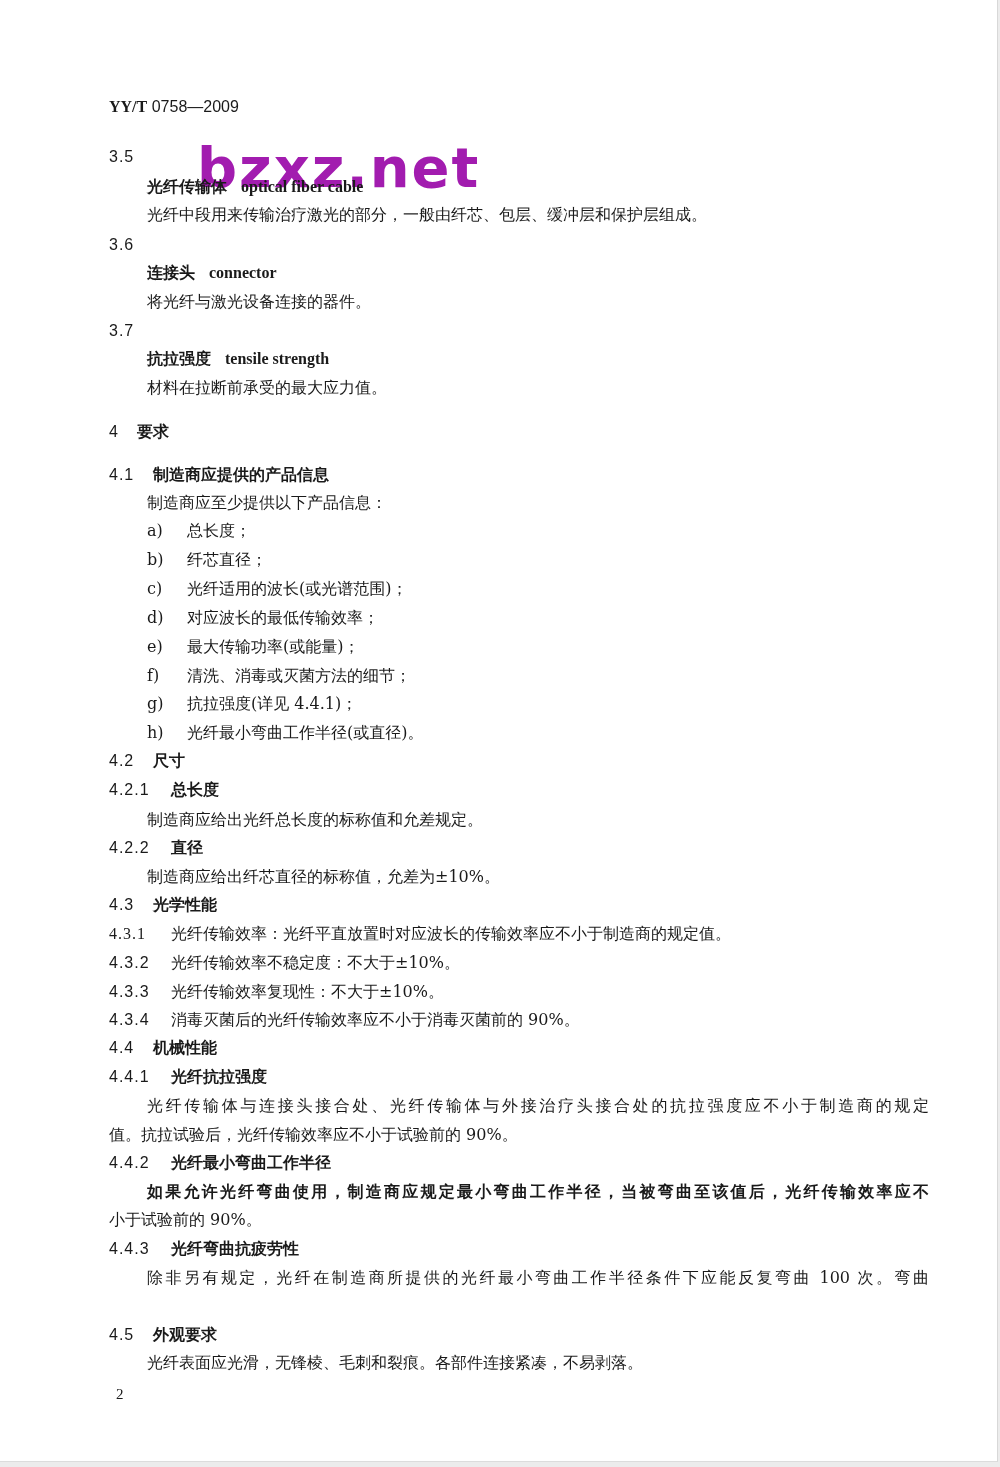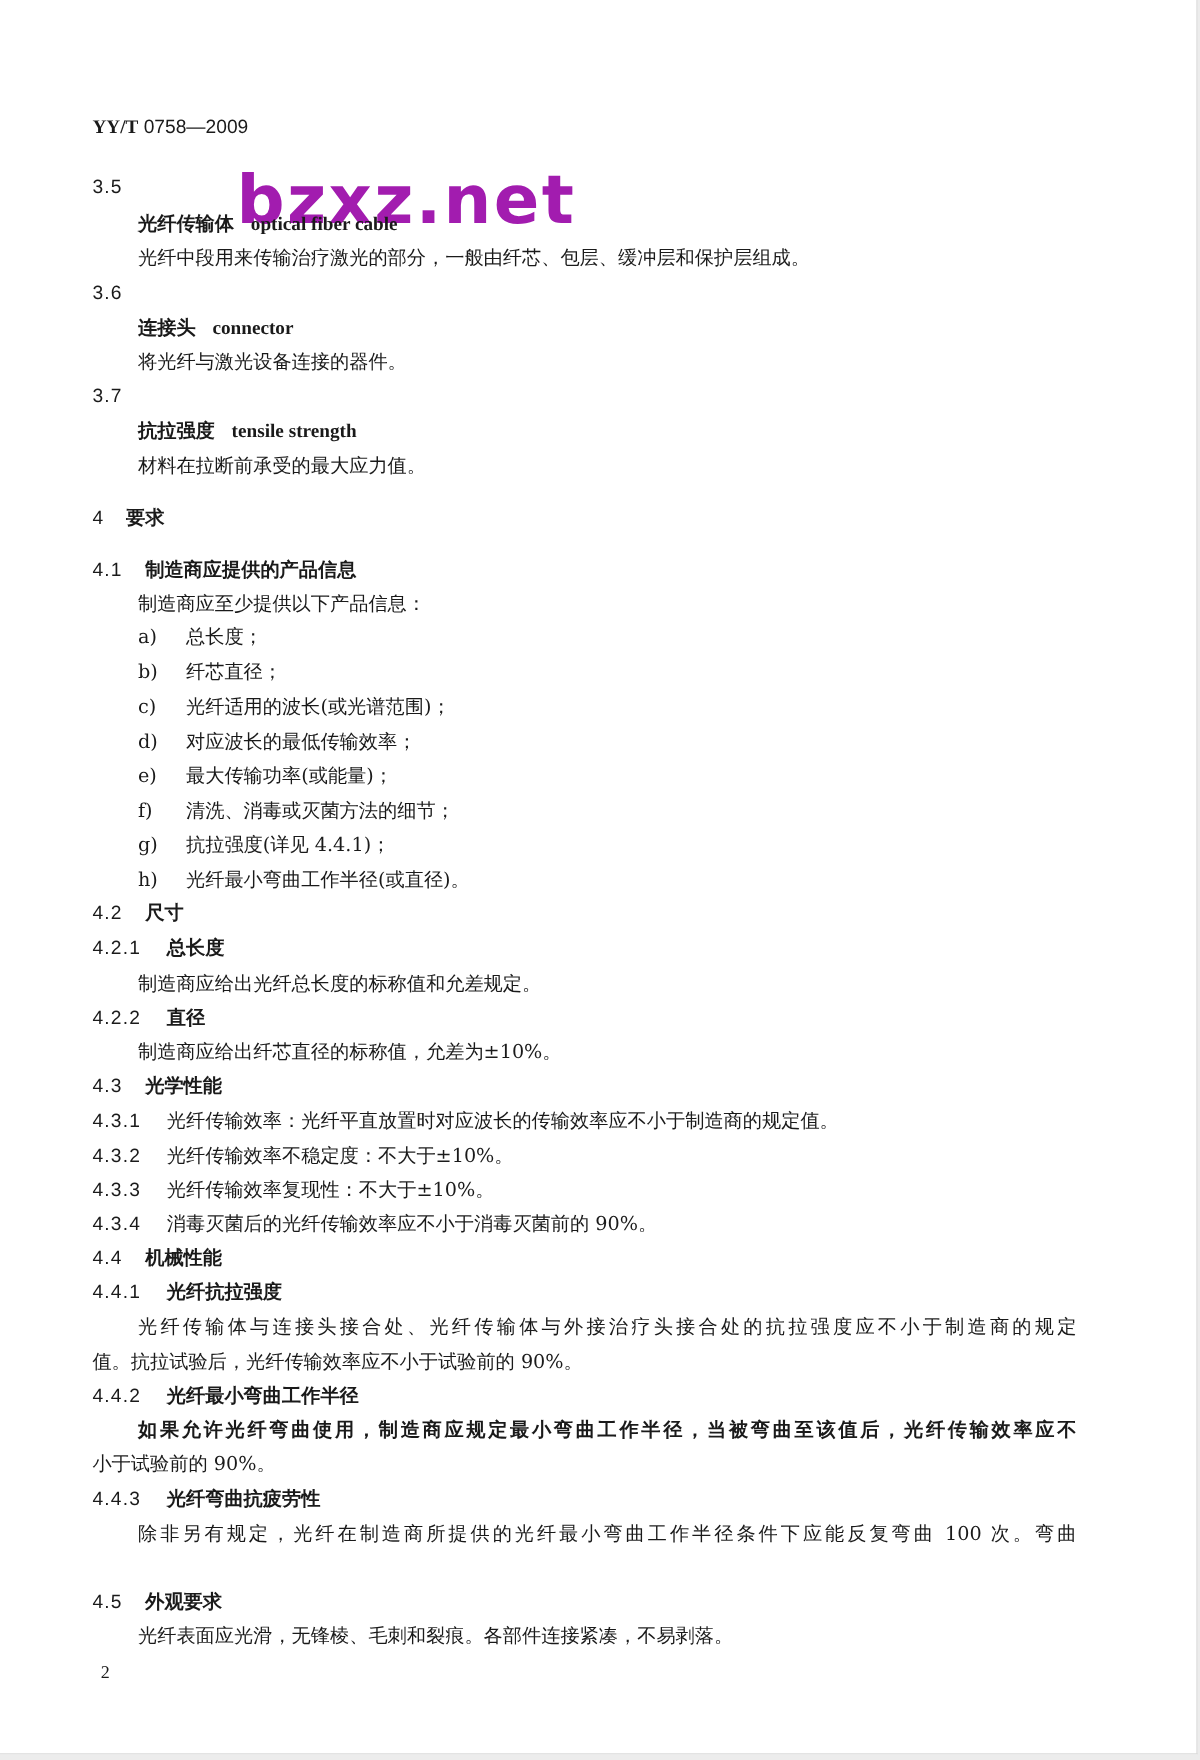--- a/index.html
+++ b/index.html
@@ -17,20 +17,21 @@
   }
   .watermark {
     position: absolute; left: 197px; top: 126px;
     font-family: "DejaVu Sans", "Liberation Sans", sans-serif;
     font-weight: bold; font-size: 56px; letter-spacing: 2px;
     color: #a21caf; line-height: 84px; white-space: nowrap;
   }
   .line {
     position: absolute; white-space: nowrap; font-size: 16px; line-height: 20px;
     height: 20px;
+    margin-left: 32px;
   }
   .hdr { font-family: "Liberation Sans", "DejaVu Sans", sans-serif; font-size: 16px; }
   .hdr b { font-family: "Liberation Serif", "DejaVu Serif", serif; font-weight: bold; }
   .num { font-family: "Liberation Sans", "DejaVu Sans", sans-serif; letter-spacing: 1px; }
   .bold { font-weight: bold; }
   .term-en { font-family: "Liberation Serif", "DejaVu Serif", serif; font-weight: bold; margin-left: 14px; text-align: right; }
   .lbl { display: inline-block; width: 40px; }
   .pageno { font-family: "Liberation Serif", serif; font-size: 15px; }
   .justify { width: 782px; text-align: justify; text-align-last: justify; }
 </style>
@@ -91,21 +92,21 @@
   <div class="line" style="left:115px; top:810px;">制造商应给出光纤总长度的标称值和允差规定。</div>
   <div class="line" style="left:77px; top:838px;">
     <span class="num" style="display:inline-block;width:62px;">4.2.2</span><span class="bold">直径</span>
   </div>
   <div class="line" style="left:115px; top:867px;">制造商应给出纤芯直径的标称值，允差为±10%。</div>
 
   <div class="line" style="left:77px; top:895px;">
     <span class="num" style="display:inline-block;width:44px;">4.3</span><span class="bold">光学性能</span>
   </div>
   <div class="line" style="left:77px; top:924px;">
-    <span class="num" style="display:inline-block;width:62px;">4.3.1</span><span>光纤传输效率：光纤平直放置时对应波长的传输效率应不小于制造商的规定值。</span>
+    <span class="num" style="display:inline-block;width:62px;font-family:Liberation Serif, serif;">4.3.1</span><span>光纤传输效率：光纤平直放置时对应波长的传输效率应不小于制造商的规定值。</span>
   </div>
   <div class="line" style="left:77px; top:953px;">
     <span class="num" style="display:inline-block;width:62px;">4.3.2</span><span>光纤传输效率不稳定度：不大于±10%。</span>
   </div>
   <div class="line" style="left:77px; top:982px;">
     <span class="num" style="display:inline-block;width:62px;">4.3.3</span><span>光纤传输效率复现性：不大于±10%。</span>
   </div>
   <div class="line" style="left:77px; top:1010px;">
     <span class="num" style="display:inline-block;width:62px;">4.3.4</span><span>消毒灭菌后的光纤传输效率应不小于消毒灭菌前的 90%。</span>
   </div>

